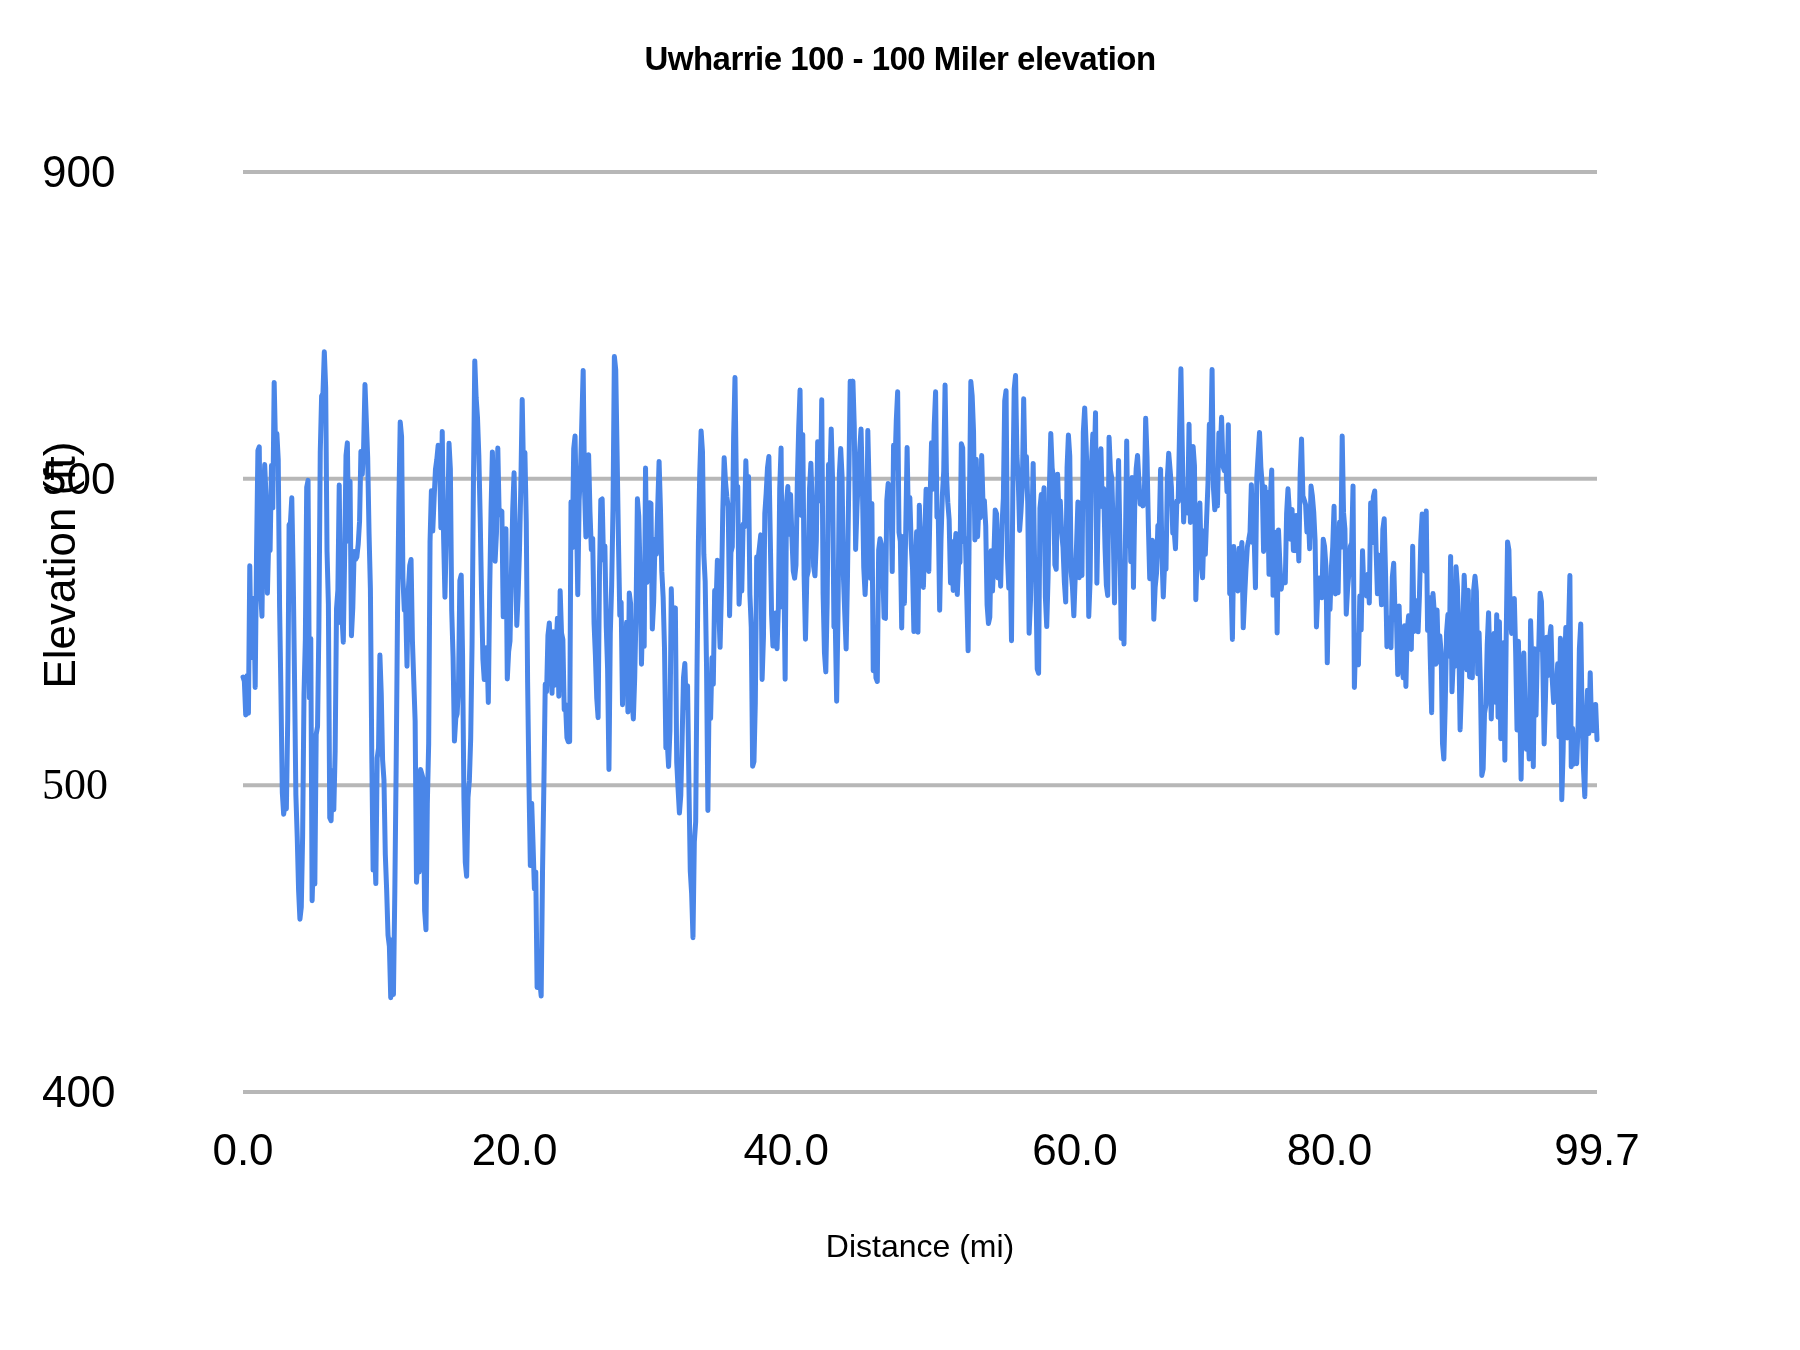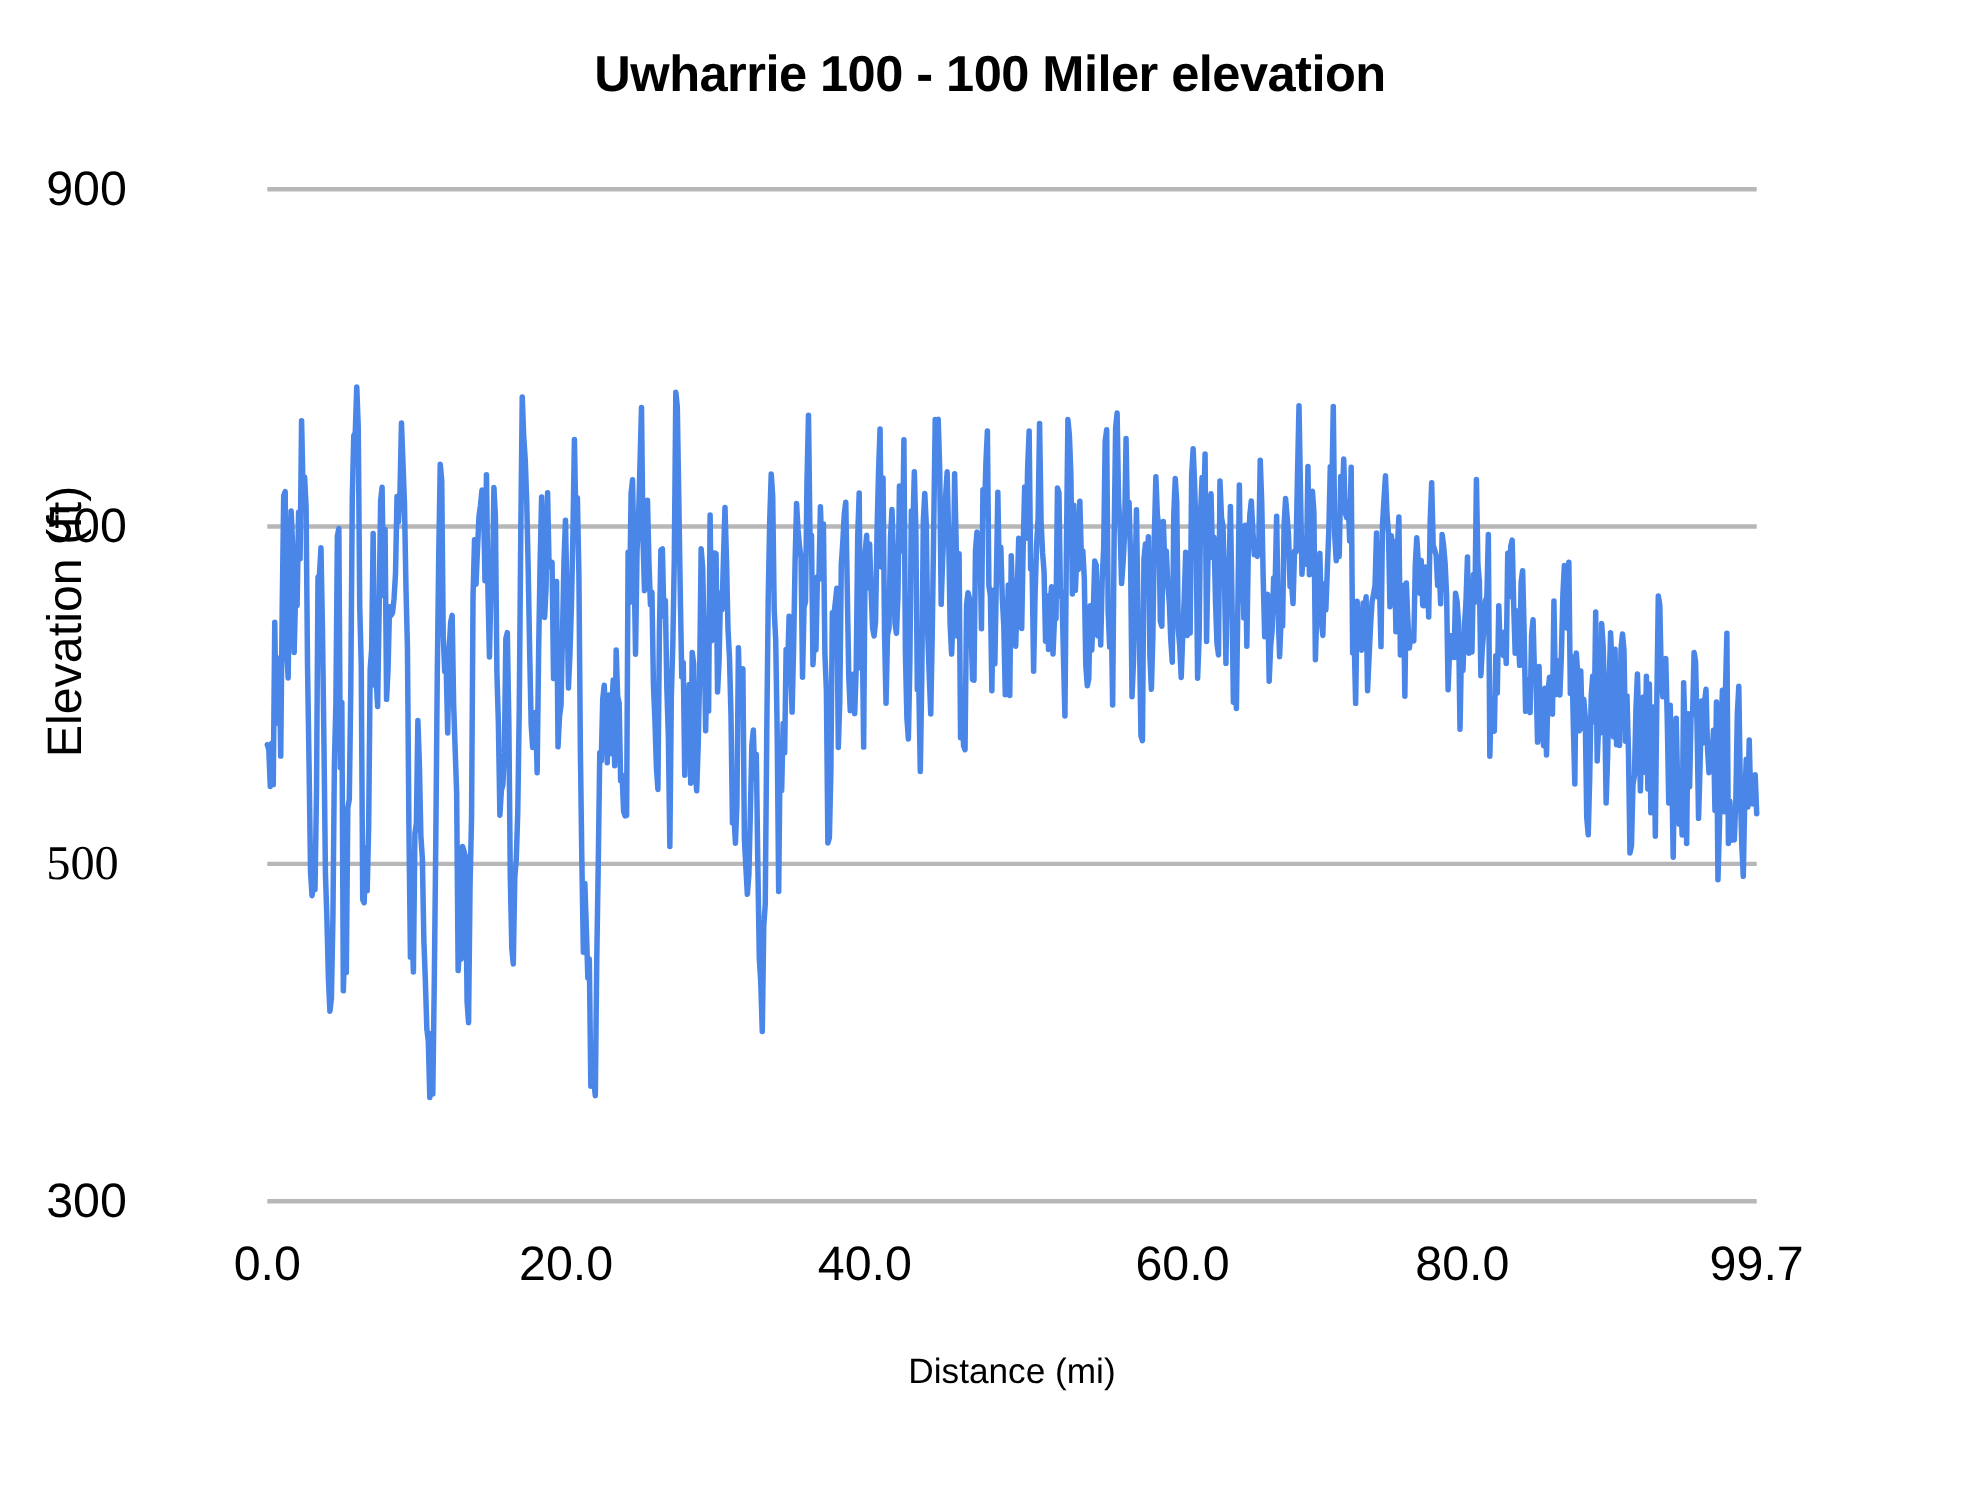--- a/index.html
+++ b/index.html
@@ -24,21 +24,21 @@
   }
 
   
   #chart-title {
     position: absolute;
     left: 0;
     top: 40px;
     width: 1800px;
     text-align: center;
     font-family: "Liberation Sans", sans-serif;
-    font-size: 46px;
+    font-size: 33px;
     font-weight: bold;
     letter-spacing: -0.5px;
     color: #000000;
     white-space: nowrap;
   }
 
   
   #y-axis-title {
     position: absolute;
     left: -140px;
@@ -126,21 +126,21 @@
   <div id="chart-title">Uwharrie 100 - 100 Miler elevation</div>
 
   <div id="y-axis-title">Elevation (ft)</div>
 
   <div id="x-axis-title">Distance (mi)</div>
 
   <div id="y-tick-labels">
       <div class="y-tick-label" style="top: 150px;">900</div>
       <div class="y-tick-label" style="top: 456.667px;">500</div>
       <div class="y-tick-label" style="top: 763.333px; font-family: Liberation Serif, serif;">500</div>
-      <div class="y-tick-label" style="top: 1070px;">300</div>
+      <div class="y-tick-label" style="top: 1070px;">400</div>
     </div>
 
   <div id="plot-area">
     <svg id="plot-svg" viewBox="0 0 1354 945" preserveAspectRatio="none">
       <g id="gridlines">
           <line x1="0" x2="1354" y1="12" y2="12" stroke="#b7b7b7" stroke-width="4"></line>
           <line x1="0" x2="1354" y1="318.66666666666663" y2="318.66666666666663" stroke="#b7b7b7" stroke-width="4"></line>
           <line x1="0" x2="1354" y1="625.3333333333333" y2="625.3333333333333" stroke="#b7b7b7" stroke-width="4"></line>
           <line x1="0" x2="1354" y1="932" y2="932" stroke="#b7b7b7" stroke-width="4"></line>
         </g>

